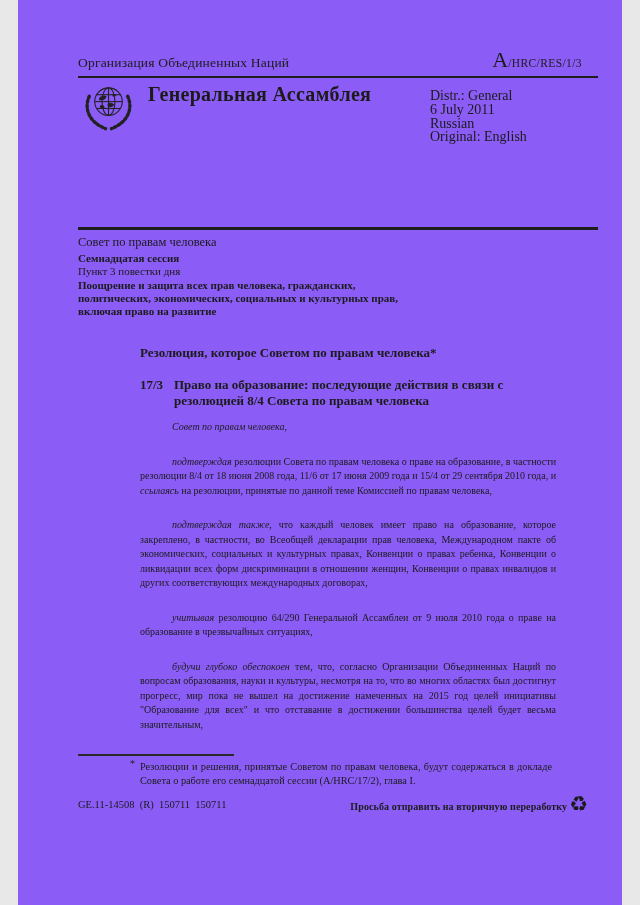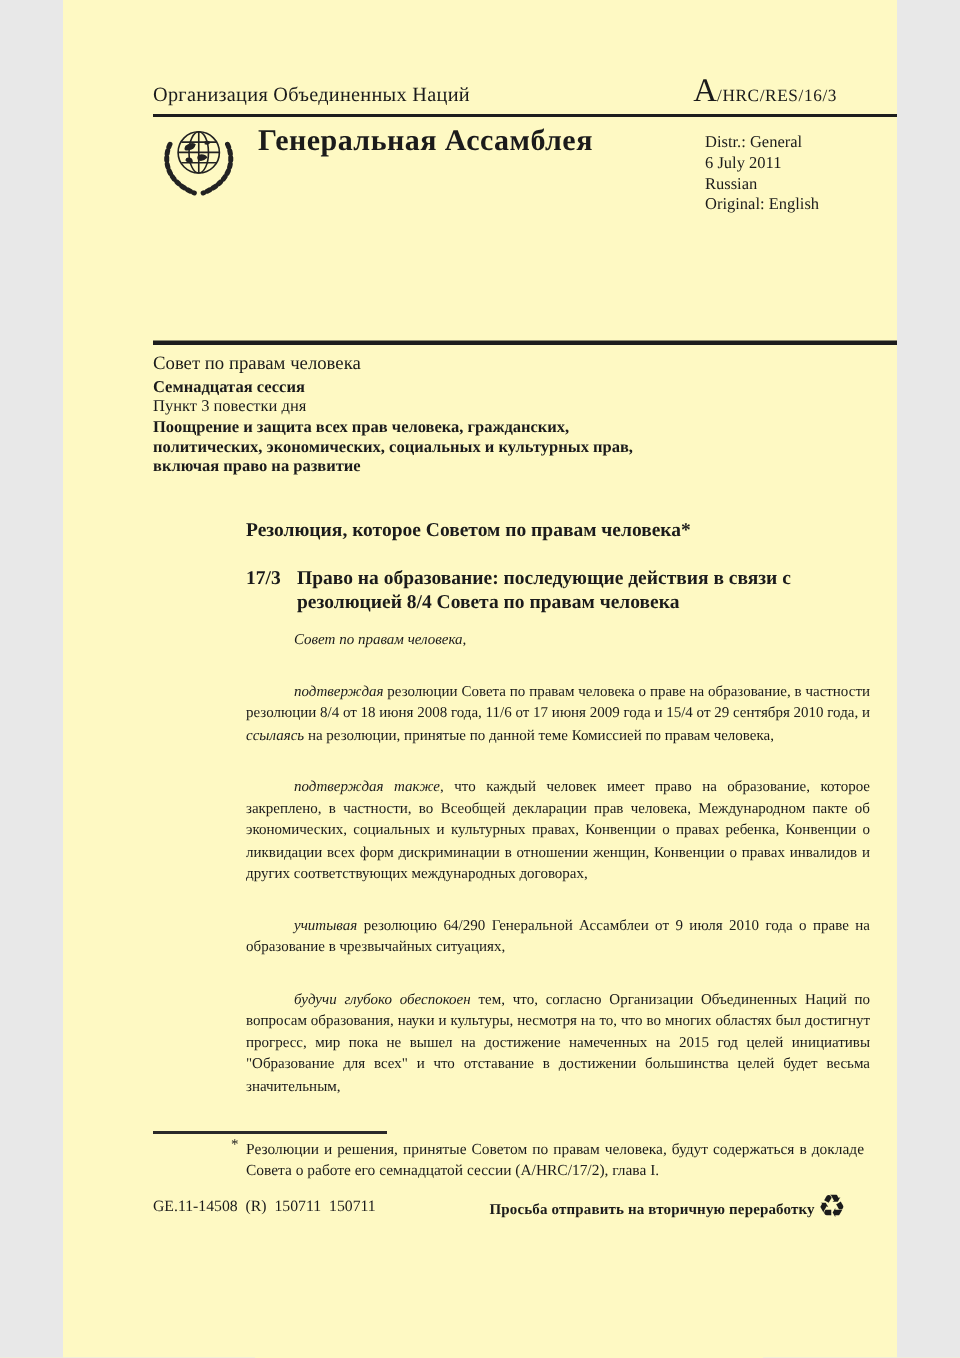--- a/index.html
+++ b/index.html
@@ -1,33 +1,33 @@
 <!DOCTYPE html>
 <html><head>
 <meta charset="utf-8">
 <style>
   html,body{margin:0;padding:0;background:#e8e8e8;}
   #page{
     position:relative;
-    width:556px;height:905px;
+    width:604px;height:905px;
     margin:0 auto;
-    background:#fef9c3;
+    background:#8b5cf6;
     font-family:"Liberation Serif", serif;
     color:#1b1b1b;
     overflow:hidden;
   }
   
   .org-name{position:absolute;left:60px;top:55px;font-size:13.5px;letter-spacing:.2px;}
   .doc-symbol{position:absolute;right:40px;top:49px;white-space:nowrap;}
   .doc-symbol .big{font-size:22px;line-height:22px;}
   .doc-symbol .small{font-size:11.5px;letter-spacing:.4px;}
   .header-rule{position:absolute;left:60px;top:76px;width:520px;height:2px;background:#1d1d1d;}
   .emblem{position:absolute;left:61px;top:82px;width:59px;height:52px;}
   .assembly-title{position:absolute;left:130px;top:83px;font-size:20px;font-weight:bold;letter-spacing:.3px;}
-  .distr-block{position:absolute;left:428px;top:89px;font-size:11px;line-height:13.8px;}
+  .distr-block{position:absolute;left:412px;top:89px;font-size:14px;line-height:13.8px;}
   
   .section-rule{position:absolute;left:60px;top:227px;width:520px;height:2.5px;background:#1d1d1d;}
   .session-block{position:absolute;left:60px;top:235px;width:360px;}
   .council-name{font-size:12.5px;font-weight:normal;margin-bottom:2px;}
   .session-line{font-size:11px;font-weight:bold;line-height:13px;}
   .agenda-item{font-size:11px;line-height:13px;}
   .agenda-title{font-size:11px;font-weight:bold;line-height:13.2px;width:335px;margin-top:1px;}
   
   .res-heading{position:absolute;left:122px;top:345px;font-size:13px;font-weight:bold;}
   .res-number-row{position:absolute;left:122px;top:377px;display:flex;}
@@ -48,21 +48,21 @@
   .recycle-note{font-size:10px;font-weight:bold;letter-spacing:.1px;}
   .recycle-glyph{font-family:"DejaVu Sans",sans-serif;font-size:21px;line-height:21px;margin-left:2px;transform:translateY(-2px);}
 </style>
 </head>
 <body>
 
 <div id="page">
 
   <div class="org-name">Организация Объединенных Наций</div>
   <div class="doc-symbol">
-    <span class="big">A</span><span class="small">/HRC/RES/16/3</span>
+    <span class="big">A</span><span class="small">/HRC/RES/1/3</span>
   </div>
   <div class="header-rule"></div>
 
   <svg class="emblem" viewBox="0 0 60 52" xmlns="http://www.w3.org/2000/svg">
     <g stroke="#222" fill="none" stroke-width="1.1">
       <circle cx="30" cy="19.5" r="14"></circle>
       <ellipse cx="30" cy="19.5" rx="6.6" ry="14"></ellipse>
       <line x1="30" y1="5.5" x2="30" y2="33.5"></line>
       <line x1="16" y1="19.5" x2="44" y2="19.5"></line>
       <line x1="18.2" y1="12.5" x2="41.8" y2="12.5"></line>

